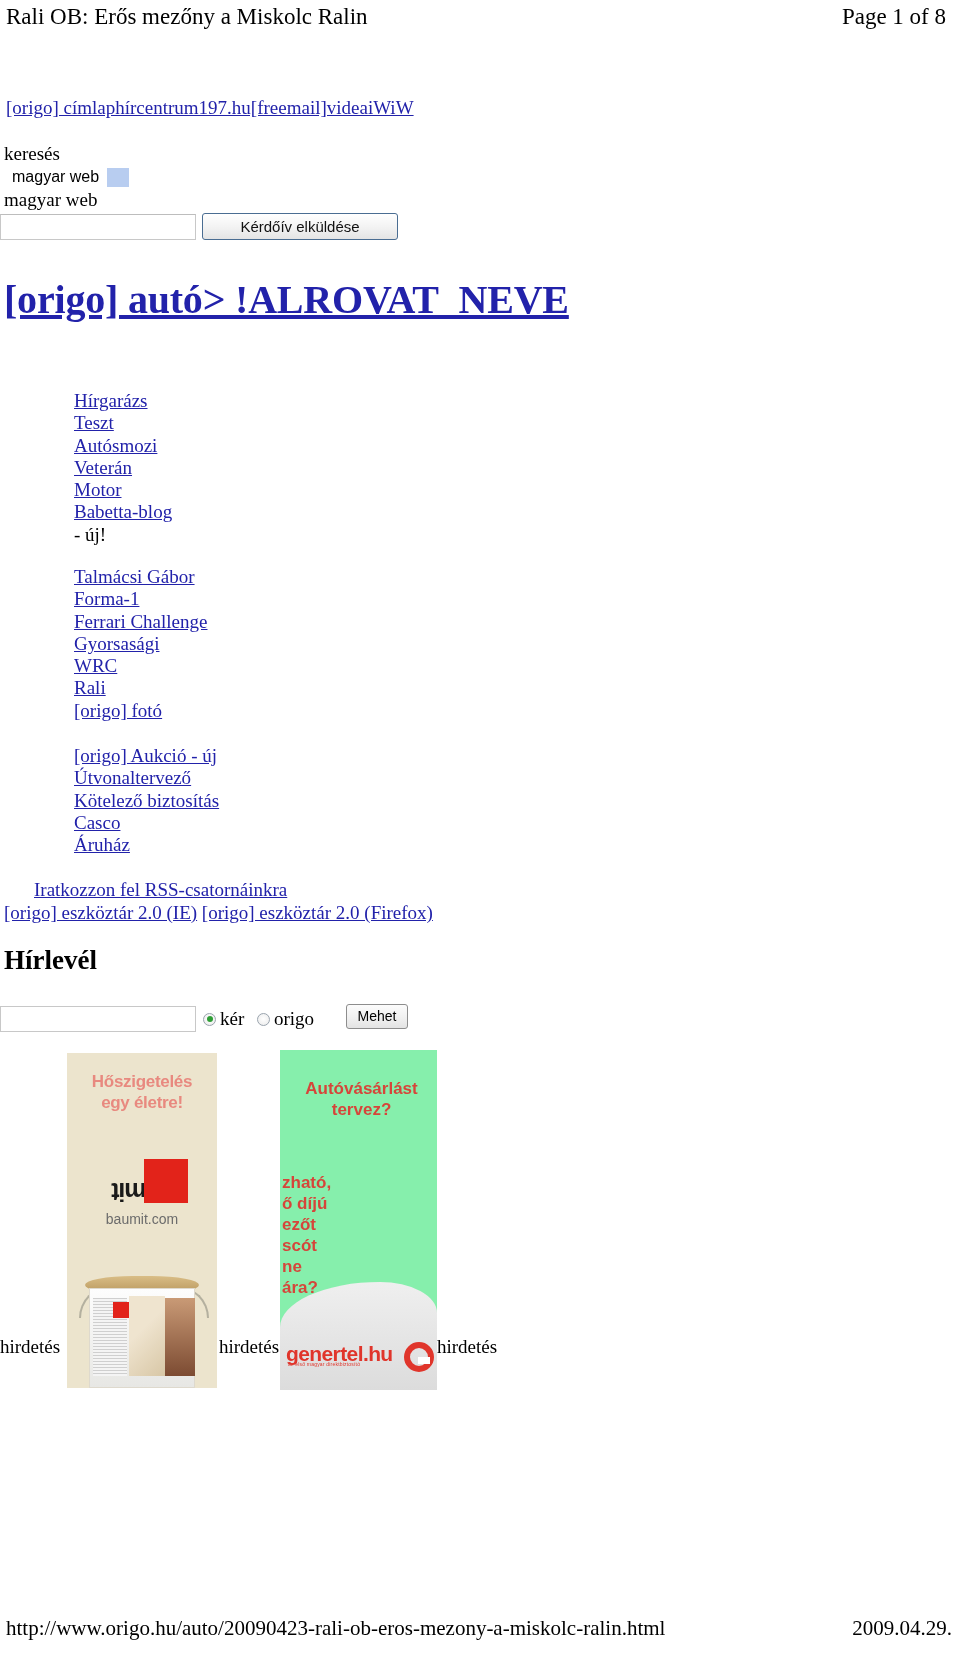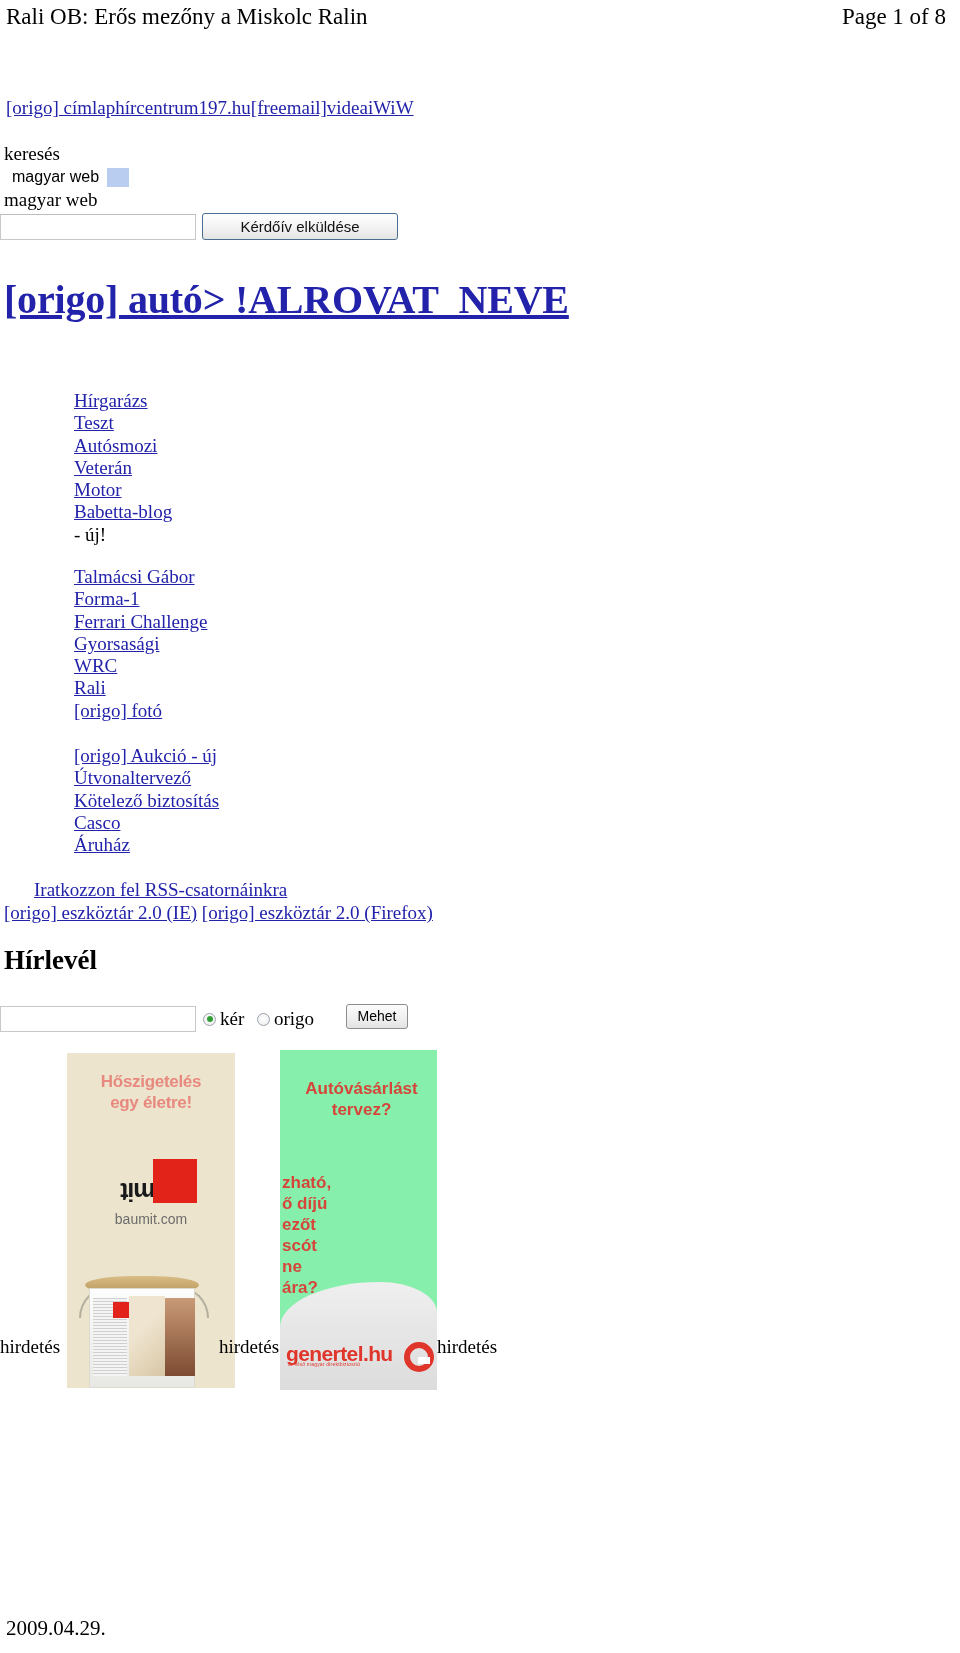--- a/index.html
+++ b/index.html
@@ -256,21 +256,21 @@
     padding: 0;
     line-height: 23px;
     text-align: center;
   }
 
   
   #ad-baumit {
     position: absolute;
     left: 67px;
     top: 1053px;
-    width: 168px;
+    width: 150px;
     height: 335px;
     background: #ece4cd;
     overflow: hidden;
     cursor: pointer;
   }
   #ad-baumit .ad-head {
     font-family: "Liberation Sans", "DejaVu Sans", sans-serif;
     font-weight: bold;
     font-size: 17px;
     line-height: 21px;
@@ -591,14 +591,15 @@
     <span class="gl-sub">az első magyar direktbiztosító</span>
     <span class="gl-mark"></span>
   </div>
 </div>
 
 <div class="hirdetes" id="hirdetes-1">hirdetés</div>
 <div class="hirdetes" id="hirdetes-2">hirdetés</div>
 <div class="hirdetes" id="hirdetes-3">hirdetés</div>
 
 <div id="page-footer">
+  <div class="url">http://www.origo.hu/auto/20090423-rali-ob-eros-mezony-a-miskolc-ralin.html</div>
   <div class="date">2009.04.29.</div>
 </div>
 
 </body></html>

